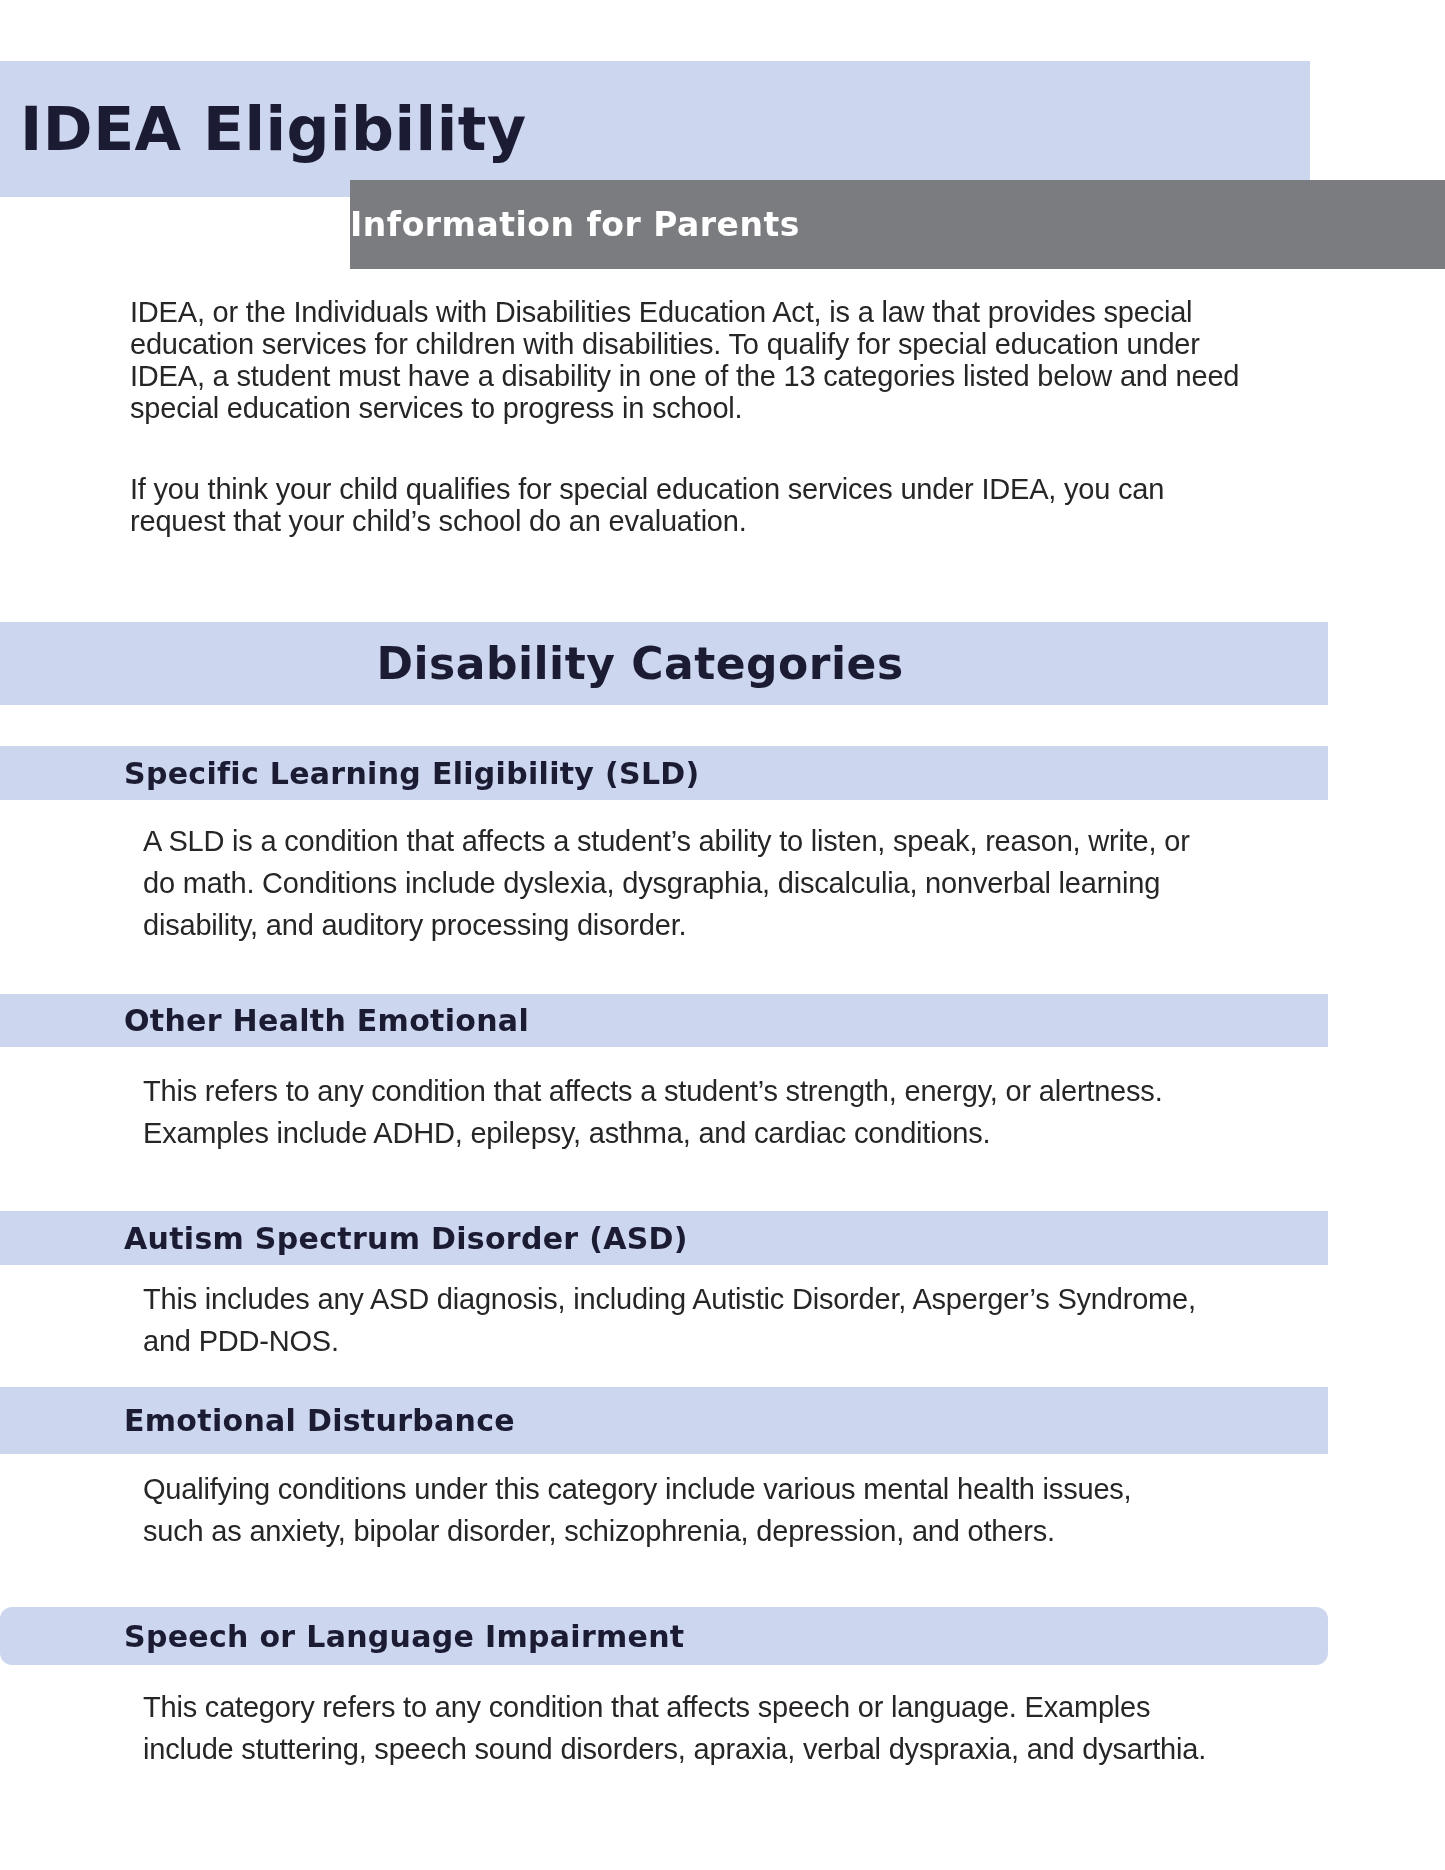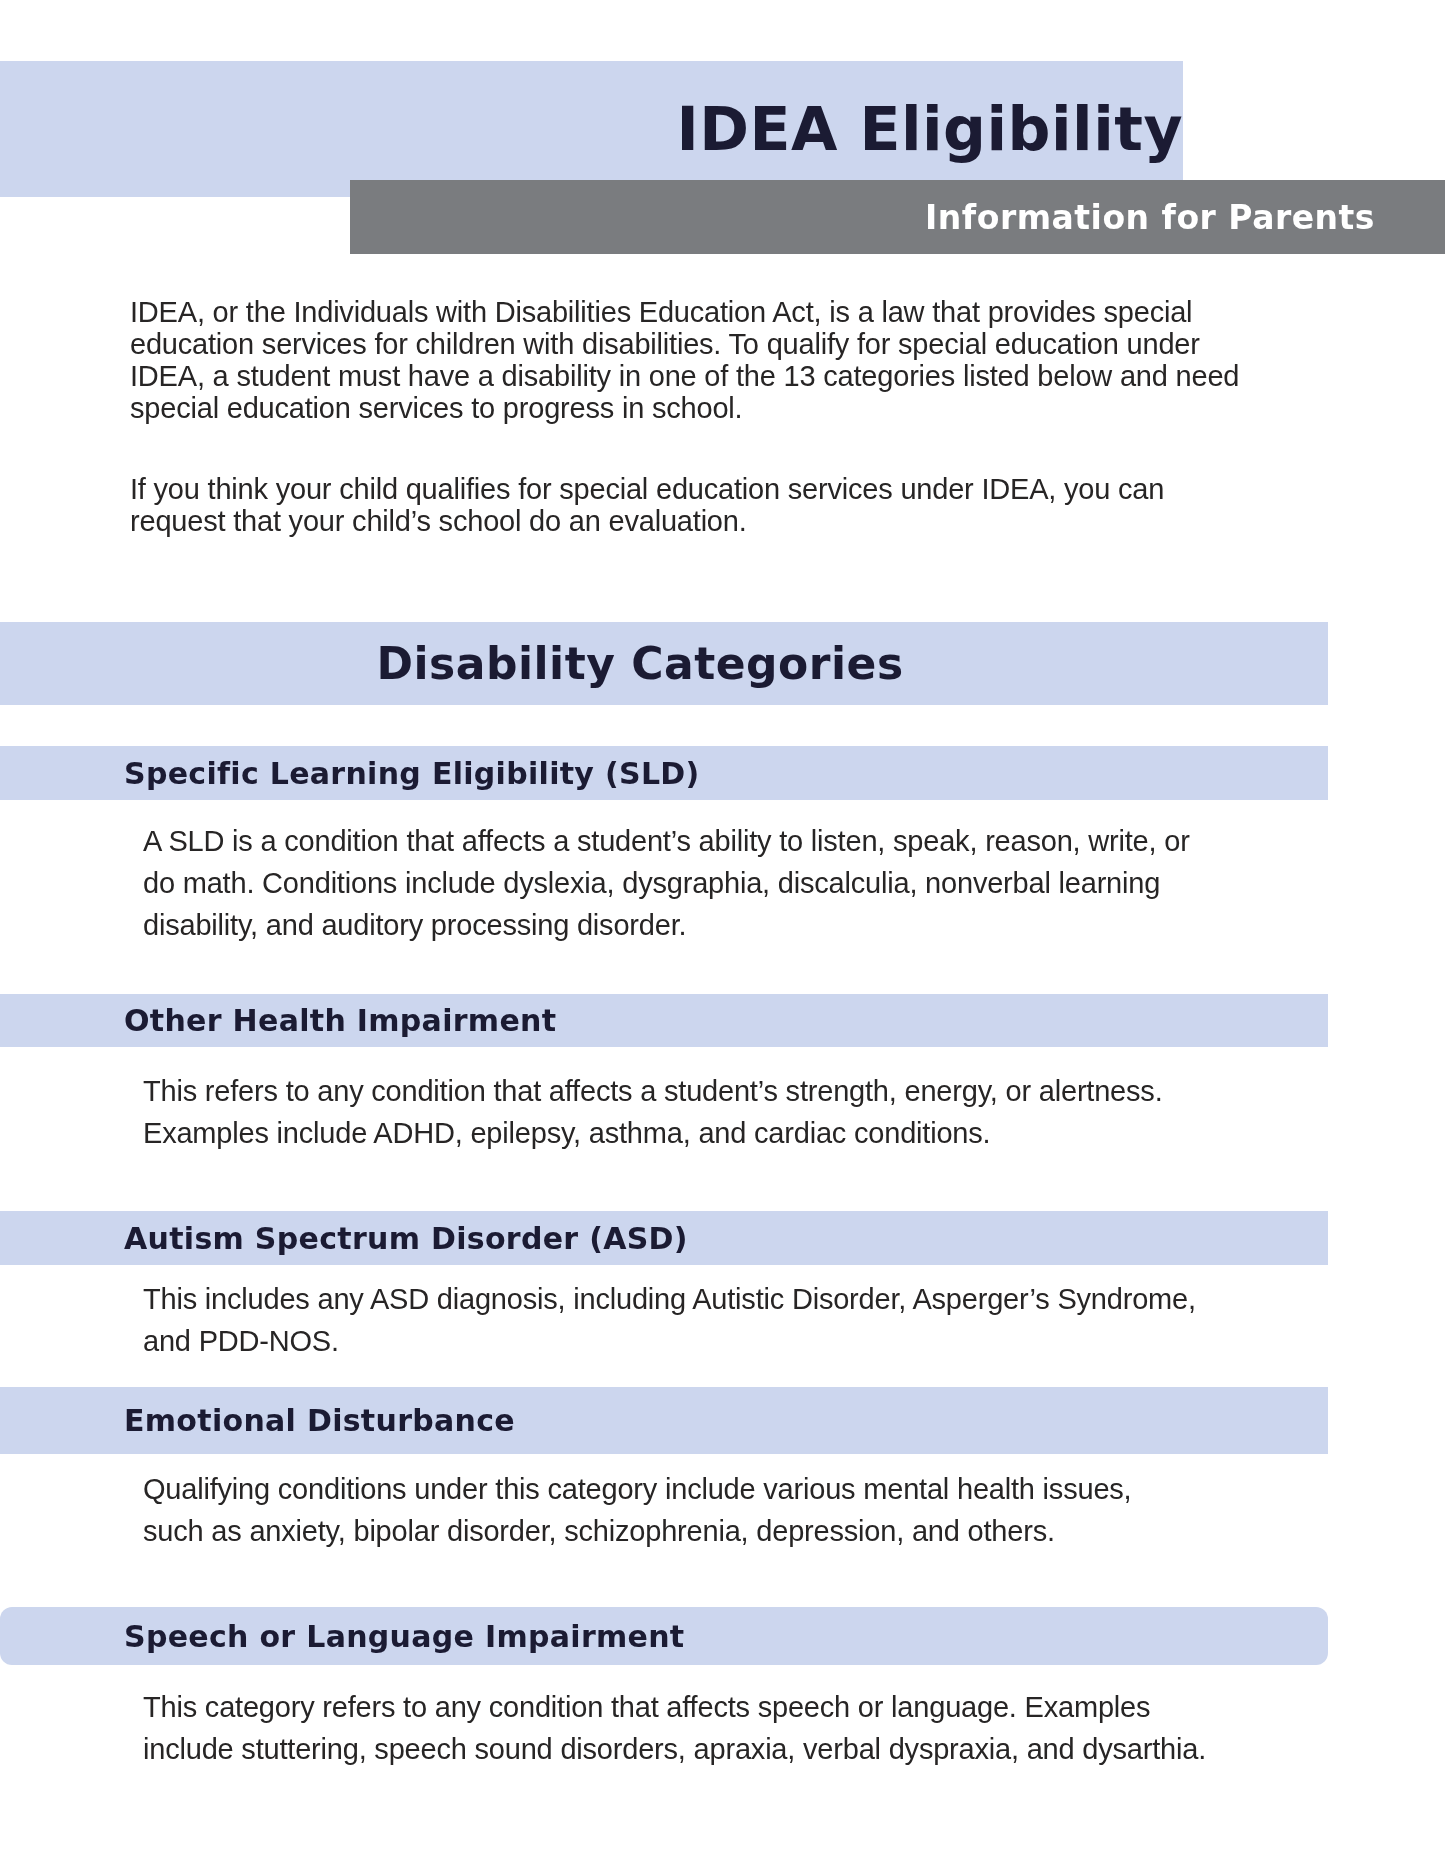--- a/index.html
+++ b/index.html
@@ -16,38 +16,38 @@
     height: 1870px;
     background: #ffffff;
     overflow: hidden;
     font-family: "Liberation Sans", sans-serif;
   }
 
   
   .title-block {
     position: absolute;
     left: 0; top: 61px;
-    width: 1183px; height: 136px;
+    width: 1310px; height: 136px;
     background: var(--band_blue);
-    display: flex; align-items: center; justify-content: flex-end;
+    display: flex; align-items: center; justify-content: flex-start;
   }
   .title-block h1 {
     font-family: "DejaVu Sans", sans-serif;
     font-weight: 700;
     font-size: 60px;
     color: var(--heading_navy);
     letter-spacing: 0.5px;
     padding-left: 20px;
   }
   .subtitle-block {
     position: absolute;
     left: 350px; top: 180px;
-    width: 1095px; height: 74px;
+    width: 1095px; height: 89px;
     background: var(--banner_gray);
-    display: flex; align-items: center; justify-content: flex-end;
+    display: flex; align-items: center; justify-content: flex-start;
   }
   .subtitle-block h2 {
     font-family: "DejaVu Sans", sans-serif;
     font-weight: 700;
     font-size: 33px;
     color: #ffffff;
     letter-spacing: 0.5px;
     padding-right: 70px;
   }
 
@@ -147,21 +147,21 @@
   </div>
 
   <div class="cat-band sld-band">
     <h3>Specific Learning Eligibility (SLD)</h3>
   </div>
   <p class="cat-body sld-body">A SLD is a condition that affects a student’s ability to listen, speak, reason, write, or
 do math. Conditions include dyslexia, dysgraphia, discalculia, nonverbal learning
 disability, and auditory processing disorder.</p>
 
   <div class="cat-band ohi-band">
-    <h3>Other Health Impairment</h3>
+    <h3>Other Health Emotional</h3>
   </div>
   <p class="cat-body ohi-body">This refers to any condition that affects a student’s strength, energy, or alertness.
 Examples include ADHD, epilepsy, asthma, and cardiac conditions.</p>
 
   <div class="cat-band asd-band">
     <h3>Autism Spectrum Disorder (ASD)</h3>
   </div>
   <p class="cat-body asd-body">This includes any ASD diagnosis, including Autistic Disorder, Asperger’s Syndrome,
 and PDD-NOS.</p>
 

